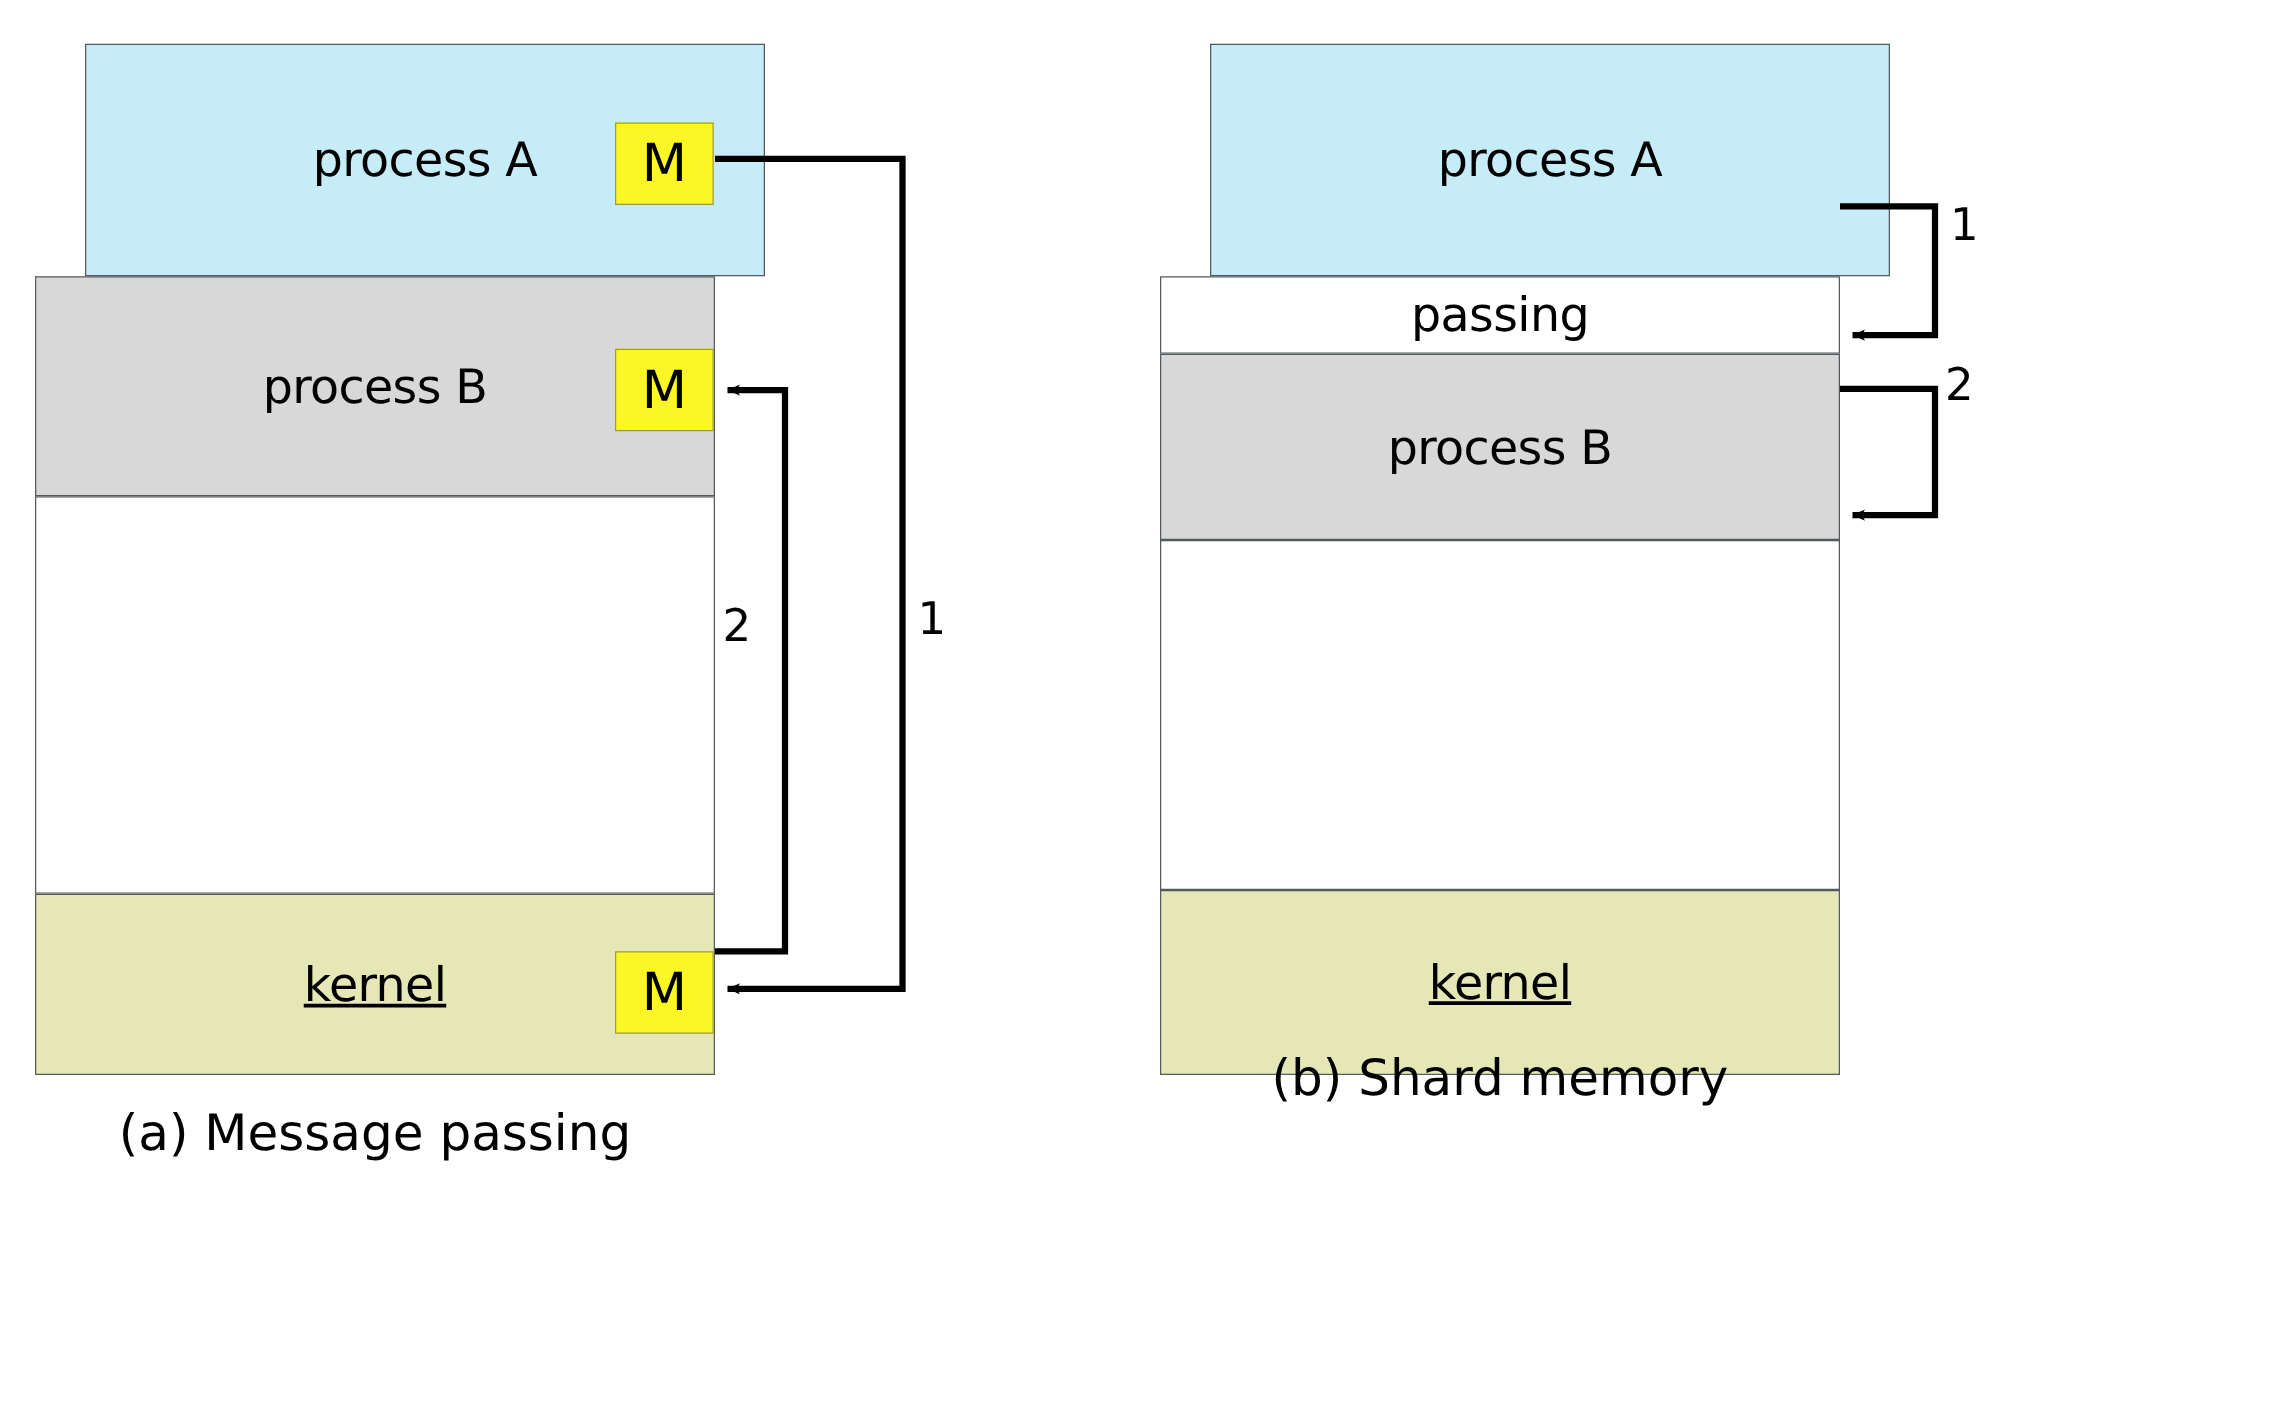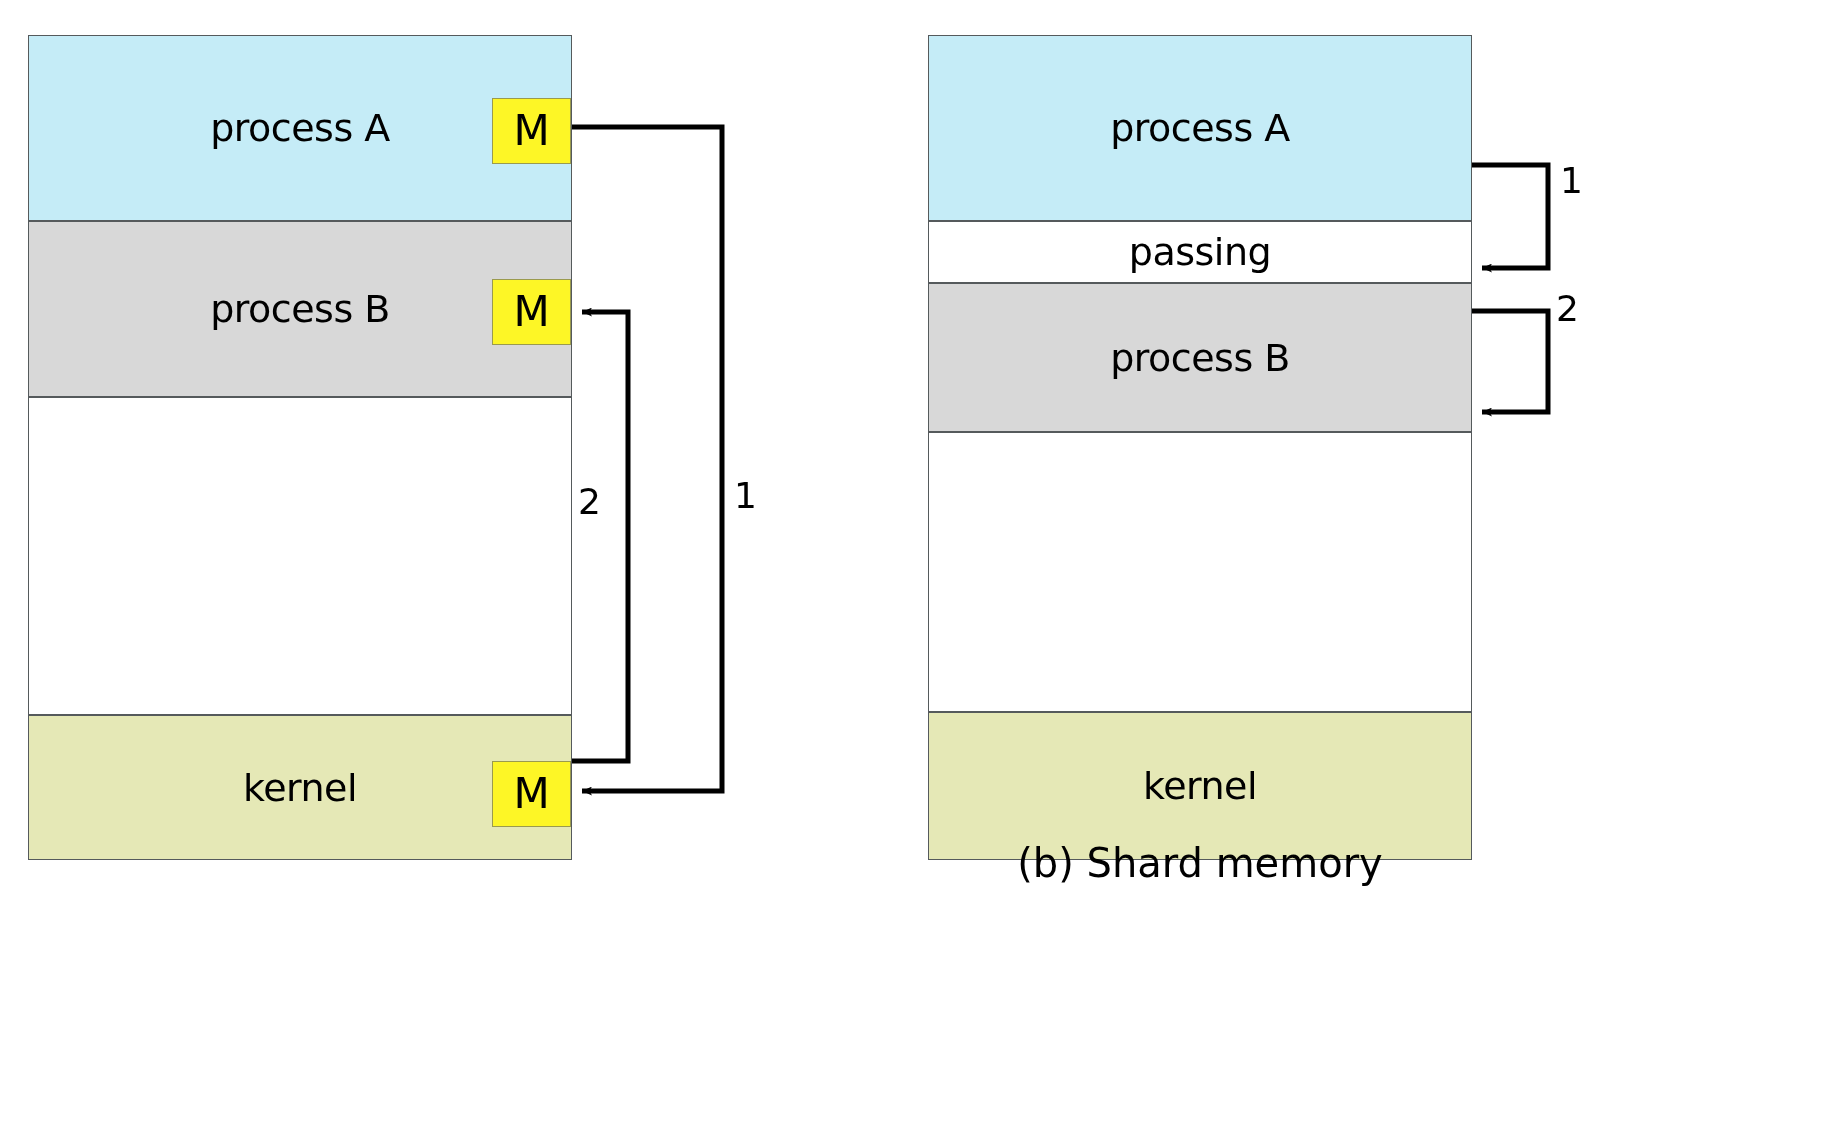--- a/index.html
+++ b/index.html
@@ -33,24 +33,24 @@
     justify-content: center;
   }
   .band-label {
     font-family: "DejaVu Sans", sans-serif;
     font-size: 38px;
     color: #000000;
     font-weight: 400;
     letter-spacing: -0.5px;
     white-space: nowrap;
   }
-  .band.blue   { background: #c5ecf7; }
+  .band.blue   { background: #c5ecf7; margin-left: 40px; }
   .band.gray   { background: #d8d8d8; text-align: right; }
   .band.white  { background: #ffffff; }
-  .band.olive  { background: #e5e8b6; }
+  .band.olive  { background: #e5e8b6; text-decoration: underline; }
 
   .mbox {
     position: absolute;
     box-sizing: border-box;
     background: #fdf626;
     border: 1.5px solid #9a9a4e;
     display: flex;
     align-items: center;
     justify-content: center;
     z-index: 6;
@@ -136,20 +136,23 @@
       <path d="M 572,761 L 628,761 L 628,312 L 582,312" fill="none" stroke="#000000" stroke-width="5" stroke-linejoin="miter" marker-end="url(#ah-a)"></path>
     </svg>
 
     <div class="num-label" style="left:578px; top:481px;">
       <span>2</span>
     </div>
     <div class="num-label" style="left:734px; top:475px;">
       <span>1</span>
     </div>
 
+    <div class="caption" style="left:28px; top:884px; width:544px;">
+      <span>(a) Message passing</span>
+    </div>
   </div>
 
   <div class="diagram" style="left:900px; top:0; width:932px; height:1138px;">
 
     <div class="band blue" style="left:28px; top:35px; width:544px; height:186px;">
       <span class="band-label">process A</span>
     </div>
 
     <div class="band white" style="left:28px; top:221px; width:544px; height:62px;">
       <span class="band-label">passing</span>

